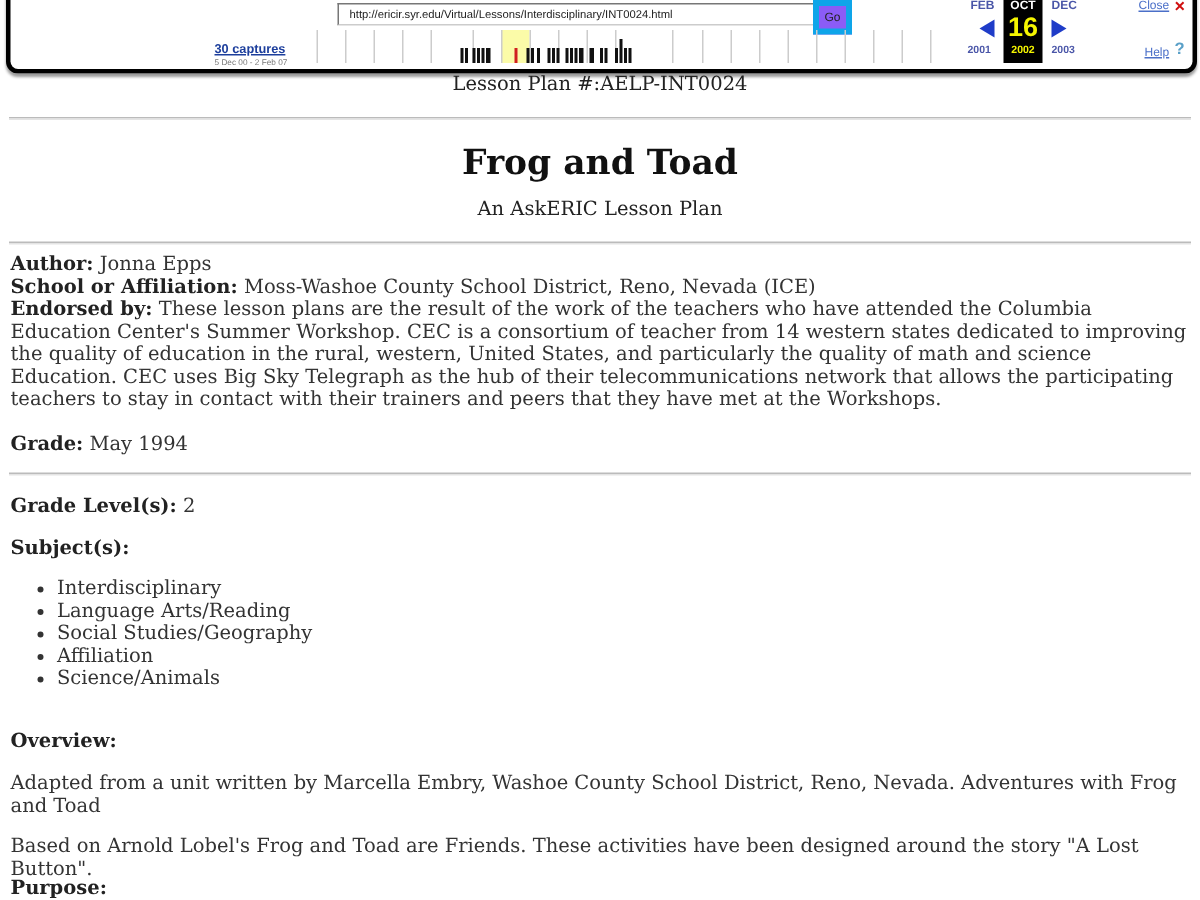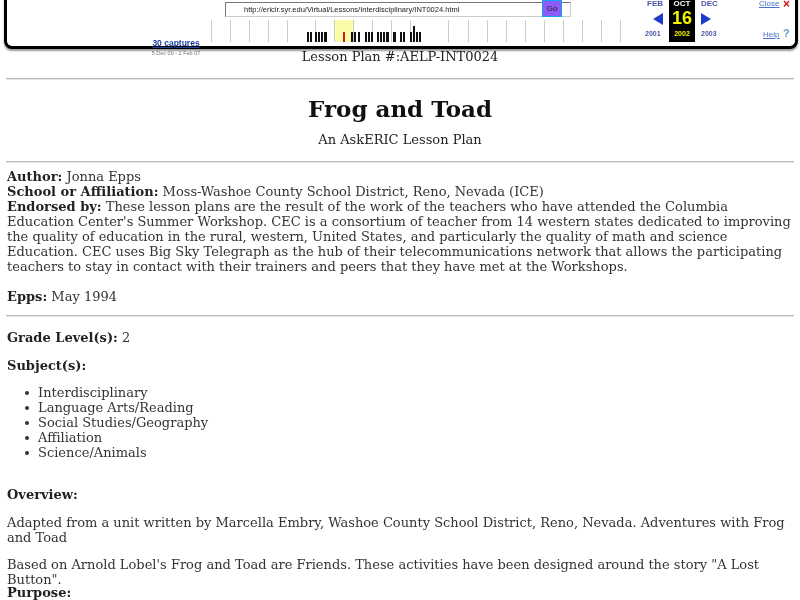--- a/index.html
+++ b/index.html
@@ -10,26 +10,26 @@
     position: absolute; left: 4px; top: -4px; width: 788px; height: 50px;
     background: #fff; border: 3px solid #000; border-top: none;
     border-radius: 0 0 8px 8px; box-shadow: 0 2px 2px rgba(0,0,0,0.4);
     font-family: "Liberation Sans", sans-serif;
   }
   .wb-logo { position: absolute; left: 14px; top: 10px; width: 90px; }
   .wb-logo-top { font-size: 5.5px; letter-spacing: 2.4px; color: #333; font-weight: bold; white-space: nowrap; }
   .wb-logo-main { margin-top: 1px; font-size: 17px; font-weight: bold; color: #9b1b1b; letter-spacing: -1px; font-family: "Liberation Sans Narrow", "Liberation Sans", sans-serif; line-height: 18px; transform: scaleX(0.82); transform-origin: left; white-space: nowrap; text-shadow: 0.5px 0 0 #9b1b1b; }
   .wb-logo-main .m { color: #111; text-shadow: 0.5px 0 0 #111; }
 
-  .wb-captures { position: absolute; left: 136px; top: 42px; width: 66px; text-align: center; }
+  .wb-captures { position: absolute; left: 136px; top: 31px; width: 66px; }
   .wb-captures-link { font-size: 8.5px; color: #1c3e9c; text-decoration: underline; font-weight: bold; display: block; }
   .wb-captures-range { font-size: 5.5px; color: #777; display: block; margin-top: 2px; white-space: nowrap; }
 
-  .wb-url { position: absolute; left: 218px; top: 6px; width: 308px; height: 11px; border: 1px solid #777; border-right-color: #ccc; border-bottom-color: #ccc; background: #fff; font-size: 7.5px; color: #222; padding: 1px 18px; line-height: 11px; overflow: hidden; white-space: nowrap; box-sizing: content-box; }
-  .wb-go { position: absolute; left: 535px; top: 4px; width: 18px; height: 15px; border: 1px solid #0ea5e9; background: #8b5cf6; font-size: 8px; line-height: 15px; text-align: center; color: #222; }
+  .wb-url { position: absolute; left: 218px; top: 6px; width: 308px; height: 11px; border: 1px solid #777; border-right-color: #ccc; border-bottom-color: #ccc; background: #fff; font-size: 7.5px; color: #222; padding: 1px 7px; line-height: 11px; overflow: hidden; white-space: nowrap; box-sizing: content-box; }
+  .wb-go { position: absolute; left: 535px; top: 4px; width: 18px; height: 15px; border: 4px solid #0ea5e9; background: #8b5cf6; font-size: 8px; line-height: 15px; text-align: center; color: #222; }
 
   .wb-sparkline { position: absolute; left: 204px; top: 24px; width: 420px; height: 22px; }
   .wb-tick-grid { position: absolute; top: 0; width: 1px; height: 22px; background: #ccc; }
   .wb-hl { position: absolute; left: 123px; top: 0; width: 19px; height: 22px; background: #fbfba8; }
   .wb-bar-cap { position: absolute; bottom: 0; width: 1.5px; background: #111; }
 
   .wb-cal { position: absolute; left: 632px; top: 0px; width: 95px; height: 46px; font-weight: bold; }
   .wb-month { position: absolute; top: 3px; font-size: 8px; color: #4a56a8; }
   .wb-year { position: absolute; top: 34px; font-size: 7px; color: #4a56a8; }
   .wb-cur { position: absolute; left: 30px; top: 0; width: 26px; height: 46px; background: #000; }
@@ -147,21 +147,21 @@
 <div class="doc-subtitle">An AskERIC Lesson Plan</div>
 
 <div class="hr" style="top:161px"></div>
 
 <div class="block" style="top:169px">
   <div><span class="field-label">Author:</span> <span>Jonna Epps</span></div>
   <div><span class="field-label">School or Affiliation:</span> <span>Moss-Washoe County School District, Reno, Nevada (ICE)</span></div>
   <div><span class="field-label">Endorsed by:</span> <span>These lesson plans are the result of the work of the teachers who have attended the Columbia Education Center's Summer Workshop. CEC is a consortium of teacher from 14 western states dedicated to improving the quality of education in the rural, western, United States, and particularly the quality of math and science Education. CEC uses Big Sky Telegraph as the hub of their telecommunications network that allows the participating teachers to stay in contact with their trainers and peers that they have met at the Workshops.</span></div>
 </div>
 
-<div class="block" style="top:289px"><span class="field-label">Epps:</span> <span>May 1994</span></div>
+<div class="block" style="top:289px"><span class="field-label">Grade:</span> <span>May 1994</span></div>
 
 <div class="hr" style="top:315px"></div>
 
 <div class="block" style="top:330px"><span class="field-label">Grade Level(s):</span> <span>2</span></div>
 
 <div class="block" style="top:358px"><span class="field-label">Subject(s):</span></div>
 
 <ul class="subjects">
   <li>Interdisciplinary</li>
   <li>Language Arts/Reading</li>

